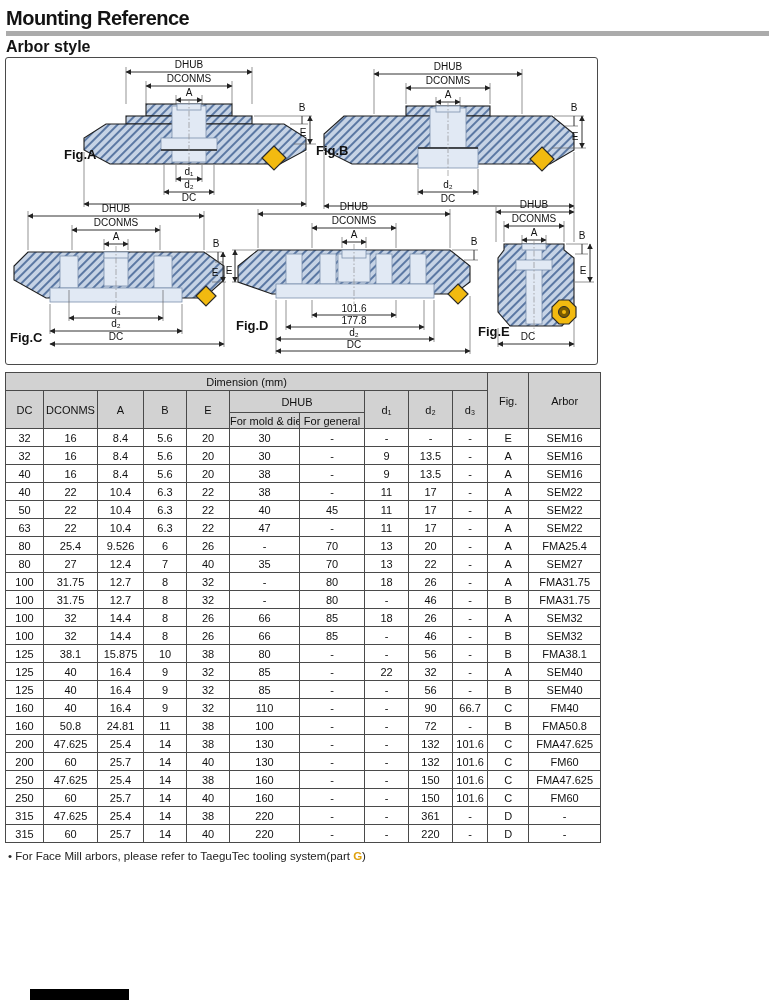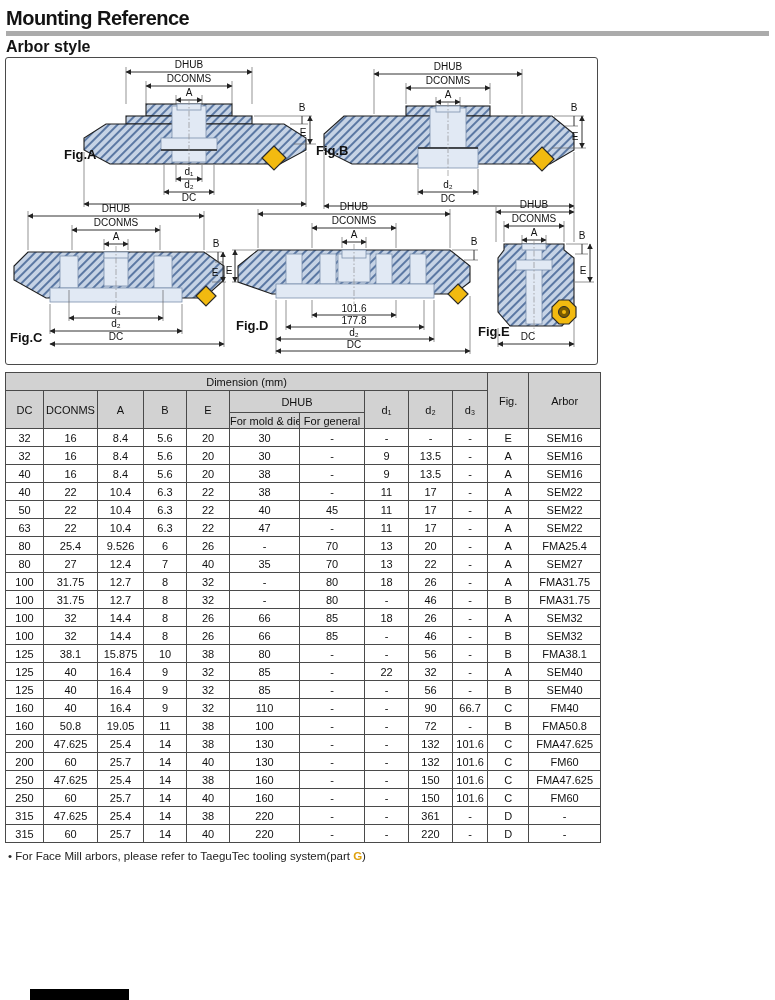--- a/index.html
+++ b/index.html
@@ -544,21 +544,21 @@
           <td>-</td>
           <td>-</td>
           <td>90</td>
           <td>66.7</td>
           <td>C</td>
           <td>FM40</td>
         </tr>
         <tr>
           <td>160</td>
           <td>50.8</td>
-          <td>19.05</td>
+          <td>24.81</td>
           <td>11</td>
           <td>38</td>
           <td>100</td>
           <td>-</td>
           <td>-</td>
           <td>72</td>
           <td>-</td>
           <td>B</td>
           <td>FMA50.8</td>
         </tr>

